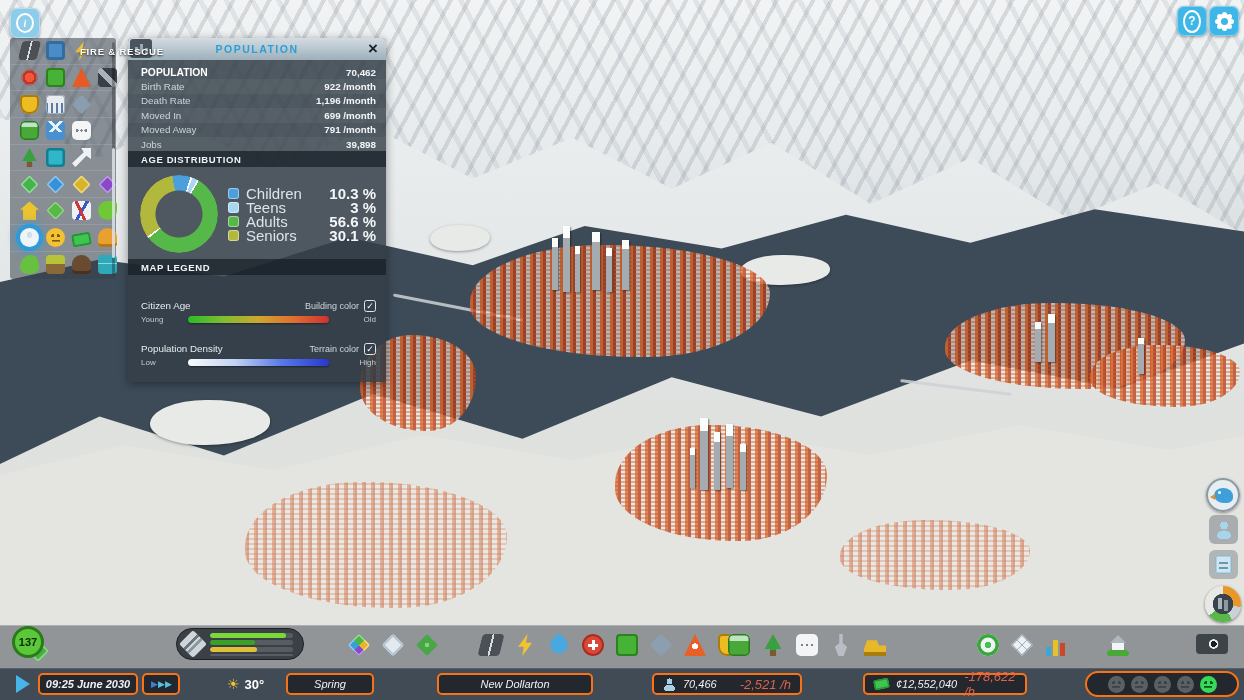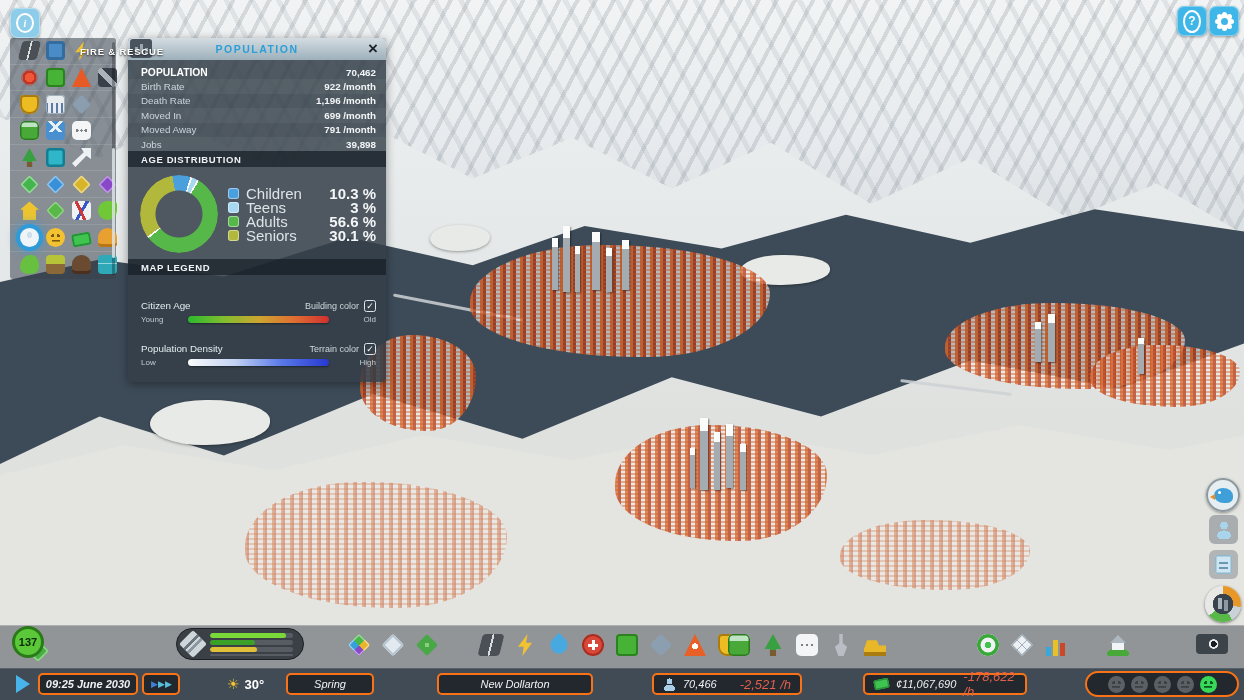--- a/index.html
+++ b/index.html
@@ -479,21 +479,21 @@
     </div>
     <div class="pill" id="season-pill">Spring</div>
     <div class="pill" id="city-pill">New Dollarton</div>
     <div class="pill" id="pop-pill">
       <span class="person"></span>
       <span>70,466</span>
       <span class="neg">-2,521 /h</span>
     </div>
     <div class="pill" id="money-pill">
       <span class="money"></span>
-      <span>¢11,067,690</span>
+      <span>¢12,552,040</span>
       <span class="neg">-178,622 /h</span>
     </div>
     <div class="pill" id="happy-pill">
         <span class="face gray"></span>
         <span class="face gray"></span>
         <span class="face gray"></span>
         <span class="face gray"></span>
         <span class="face happy"></span>
       </div>
   </div>

